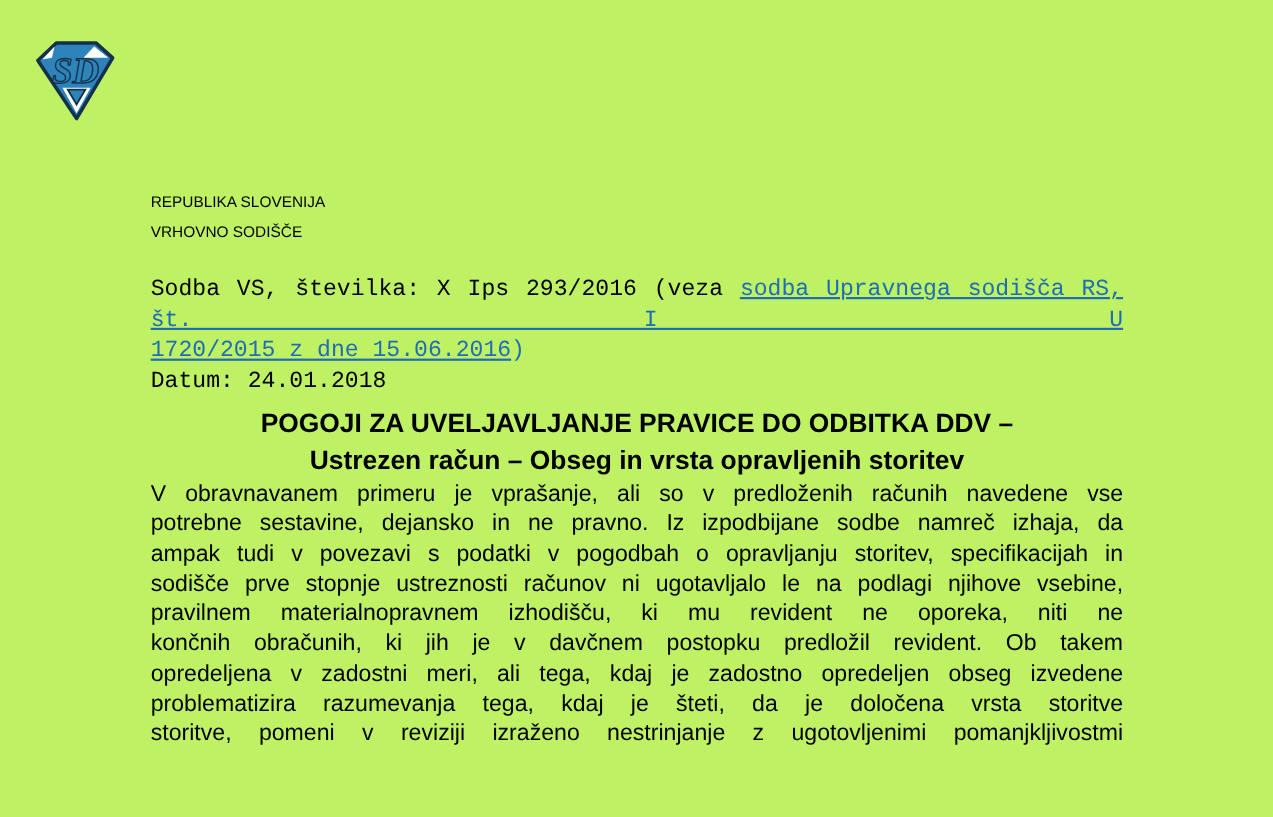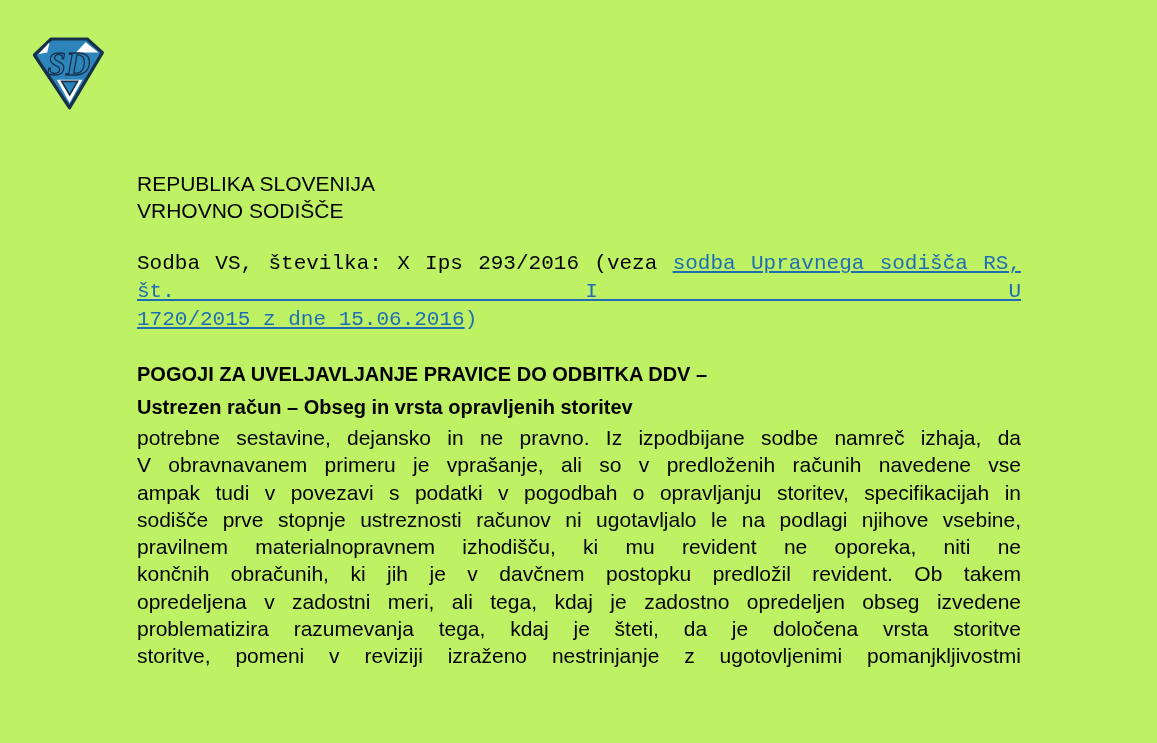--- a/index.html
+++ b/index.html
@@ -21,21 +21,21 @@
     height: 78px;
   }
   .content {
     position: absolute;
     left: 137px;
     top: 0;
     width: 884px;
   }
   .header-block {
     margin-top: 170px;
-    font-size: 21px;
+    font-size: 14px;
     line-height: 27px;
   }
   .ref-block {
     margin-top: 26px;
     font-size: 21px;
     line-height: 28px;
     font-family: Liberation Mono, monospace;
   }
   .just {
     text-align: justify;
@@ -44,24 +44,24 @@
   .doc-link {
     color: var(--link-color, #1f6db5);
     text-decoration: underline;
     cursor: pointer;
   }
   .paren {
     color: var(--link-color, #1f6db5);
     text-decoration: none;
   }
   .title-block {
-    margin-top: 24px;
-    text-align: left;
+    margin-top: 7px;
+    text-align: center;
     font-weight: bold;
-    font-size: 20px;
+    font-size: 24px;
     line-height: 33px;
   }
   .jedro-heading {
     margin-top: 52px;
     font-weight: bold;
     font-size: 21px;
     line-height: 27px;
   }
   .body-line {
     font-size: 21px;
@@ -91,31 +91,32 @@
       <div>REPUBLIKA SLOVENIJA</div>
       <div>VRHOVNO SODIŠČE</div>
     </div>
 
     <div class="ref-block">
       <div class="just">
         <span>Sodba VS, številka: X Ips 293/2016 (veza</span>
         <span class="doc-link">sodba Upravnega sodišča RS, št. I U</span>
       </div>
       <div><span class="doc-link">1720/2015 z dne 15.06.2016</span><span class="paren">)</span></div>
+      <div>Datum: 24.01.2018</div>
     </div>
 
     <div class="title-block">
       <div>POGOJI ZA UVELJAVLJANJE PRAVICE DO ODBITKA DDV –</div>
       <div>Ustrezen račun – Obseg in vrsta opravljenih storitev</div>
     </div>
 
 
     <div>
+      <div class="body-line">V obravnavanem primeru je vprašanje, ali so v predloženih računih navedene vse</div>
       <div class="body-line">potrebne sestavine, dejansko in ne pravno. Iz izpodbijane sodbe namreč izhaja, da</div>
-      <div class="body-line">V obravnavanem primeru je vprašanje, ali so v predloženih računih navedene vse</div>
       <div class="body-line">ampak tudi v povezavi s podatki v pogodbah o opravljanju storitev, specifikacijah in</div>
       <div class="body-line">sodišče prve stopnje ustreznosti računov ni ugotavljalo le na podlagi njihove vsebine,</div>
       <div class="body-line">pravilnem materialnopravnem izhodišču, ki mu revident ne oporeka, niti ne</div>
       <div class="body-line">končnih obračunih, ki jih je v davčnem postopku predložil revident. Ob takem</div>
       <div class="body-line">opredeljena v zadostni meri, ali tega, kdaj je zadostno opredeljen obseg izvedene</div>
       <div class="body-line">problematizira razumevanja tega, kdaj je šteti, da je določena vrsta storitve</div>
       <div class="body-line">storitve, pomeni v reviziji izraženo nestrinjanje z ugotovljenimi pomanjkljivostmi</div>
     </div>
 
   </div>

